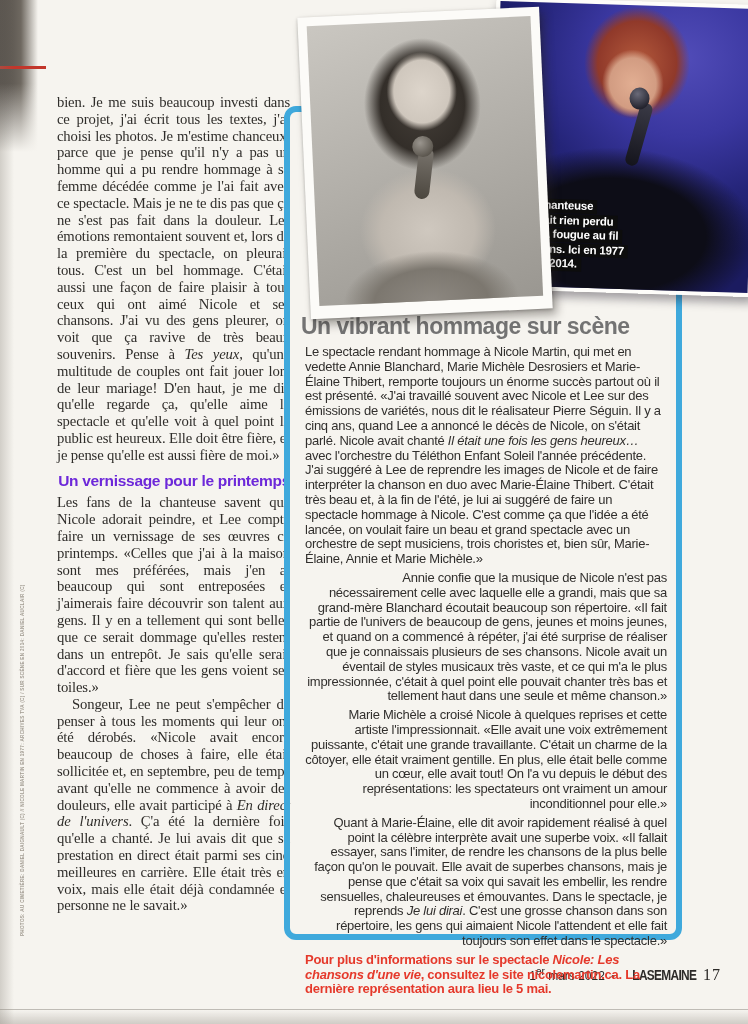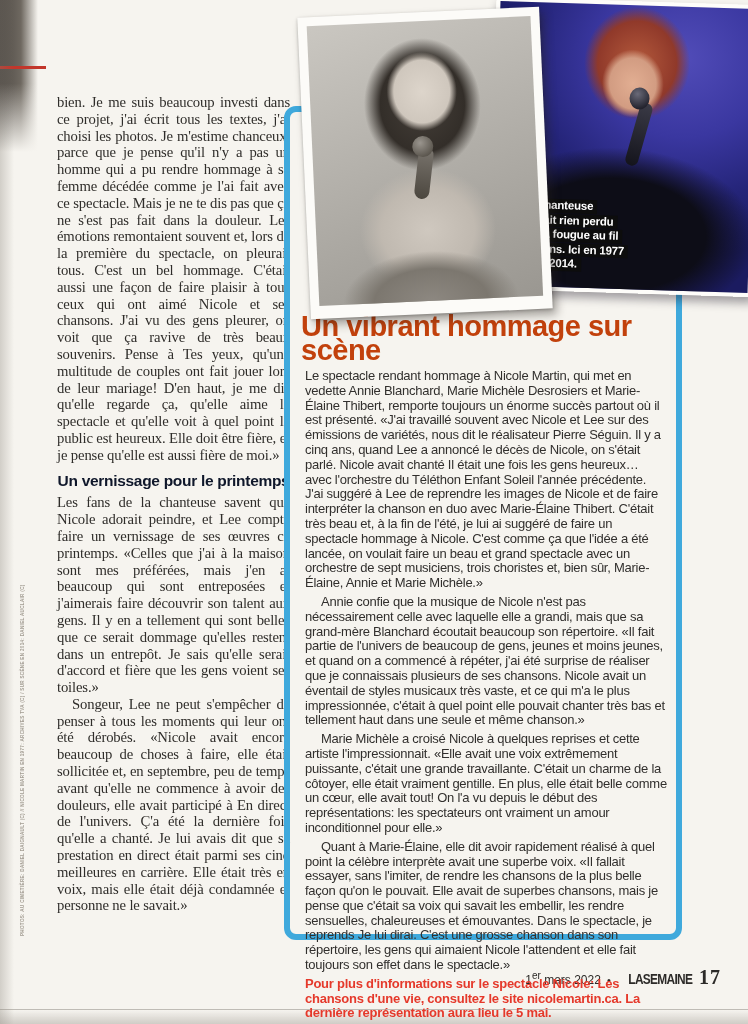--- a/index.html
+++ b/index.html
@@ -25,33 +25,33 @@
     color:#a39d93;font-weight:bold;}
   
   .left-col{position:absolute;left:57px;top:94px;width:233px;
     font-family:"Liberation Serif","DejaVu Serif",serif;
     font-size:14.7px;line-height:16.8px;color:#2f2d2a;text-align:justify;
     letter-spacing:-.15px;}
   .left-col p{margin:0;}
   .left-col p.indent{text-indent:15px;}
   .left-col h3{margin:9px 0 5px 0;
     font-family:"Liberation Sans","DejaVu Sans",sans-serif;
-    font-size:15.5px;letter-spacing:-.3px;color:#0f172a;text-align:center;}
-  .it{}
+    font-size:15.5px;letter-spacing:-.3px;color:#6d28d9;text-align:right;}
+  .it{font-style:italic;}
   .bd{font-weight:bold;}
   
   .frame{position:absolute;left:284px;top:106px;width:398px;height:834px;
     box-sizing:border-box;border:6px solid #3fa9dc;border-radius:12px;z-index:1;}
   
   .right-col{position:absolute;left:301px;top:314px;width:370px;z-index:2;
     font-size:13px;line-height:14.8px;letter-spacing:-.25px;color:#312f2d;}
-  .right-col h2{margin:0 0 7px 0;font-size:29px;line-height:24px;
-    letter-spacing:-.5px;color:#c2410c;}
+  .right-col h2{margin:0 0 7px 0;font-size:23px;line-height:24px;
+    letter-spacing:-.5px;color:#737373;}
   .right-col p{margin:4px;}
-  .right-col p.indent{text-indent:16px;}
+  .right-col p.indent{text-indent:16px;text-align:right;}
   .right-col p.note{color:#e5392b;margin-top:1px;}
   
   .photo-bw{position:absolute;left:304px;top:12px;width:242px;height:302px;
     box-sizing:border-box;background:#fcfbf8;padding:9px 9px 13px 9px;
     transform:rotate(-2.6deg);z-index:5;
     box-shadow:4px 6px 10px rgba(40,35,30,.40),0 1px 3px rgba(0,0,0,.25);}
   .bw-img{position:relative;width:100%;height:100%;overflow:hidden;
     background:linear-gradient(160deg,#cac7c1 0%,#b4b1ab 45%,#9a9791 100%);}
   .bw-hair{position:absolute;left:14%;top:2%;width:72%;height:66%;
     background:radial-gradient(50% 50% at 50% 42%,#453f39 0%,#332e29 52%,rgba(51,46,41,0) 72%);}
@@ -86,22 +86,22 @@
   .caption .chip{display:table;background:#0d0d0d;color:#fff;
     font-size:11.5px;font-weight:bold;line-height:12.6px;letter-spacing:-.2px;
     padding:0 4px 1px 4px;margin:0 0 1px 0;white-space:nowrap;}
   
   .footer{position:absolute;right:27px;top:966px;display:flex;align-items:baseline;
     font-size:12px;color:#2c2a28;}
   .footer .sep{margin:0 6px;font-size:11px;}
   .footer sup{font-size:10px;vertical-align:super;}
   .brand{display:inline-block;font-weight:bold;font-size:14px;letter-spacing:-.8px;
     transform:scaleX(.85);transform-origin:right bottom;}
-  .pagenum{font-family:"Liberation Serif","DejaVu Serif",serif;font-weight:bold;
-    font-size:20px;margin-left:7px;letter-spacing:1px;}
+  .pagenum{font-family:"Liberation Serif","DejaVu Serif",serif;font-weight:normal;
+    font-size:16px;margin-left:7px;letter-spacing:1px;}
 </style>
 </head>
 <body>
 
 <div class="page">
 
   <div class="scan-wedge"></div>
   <div class="scan-wedge-fade"></div>
   <div class="red-regline"></div>
   <div class="left-scan-shadow"></div>

